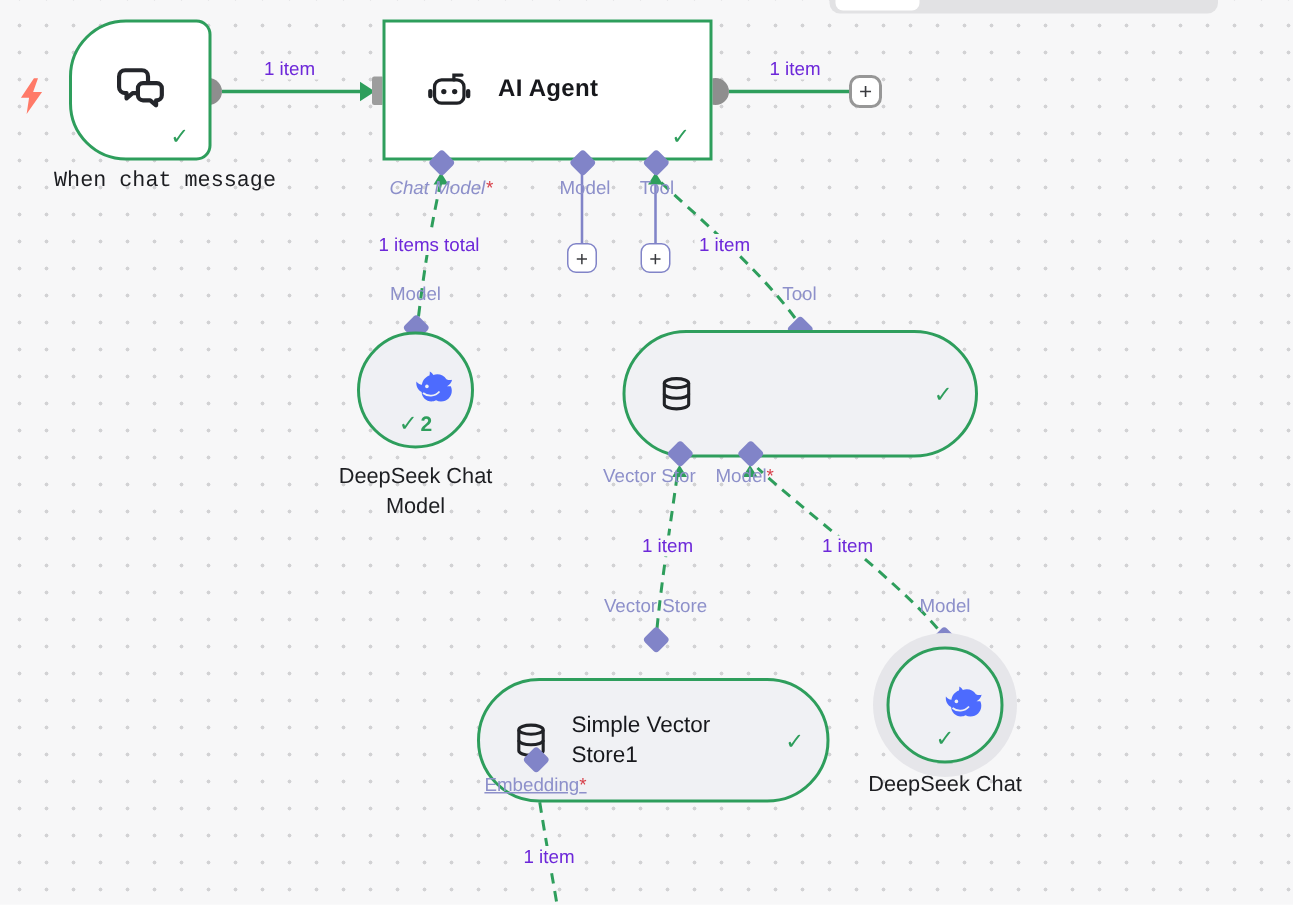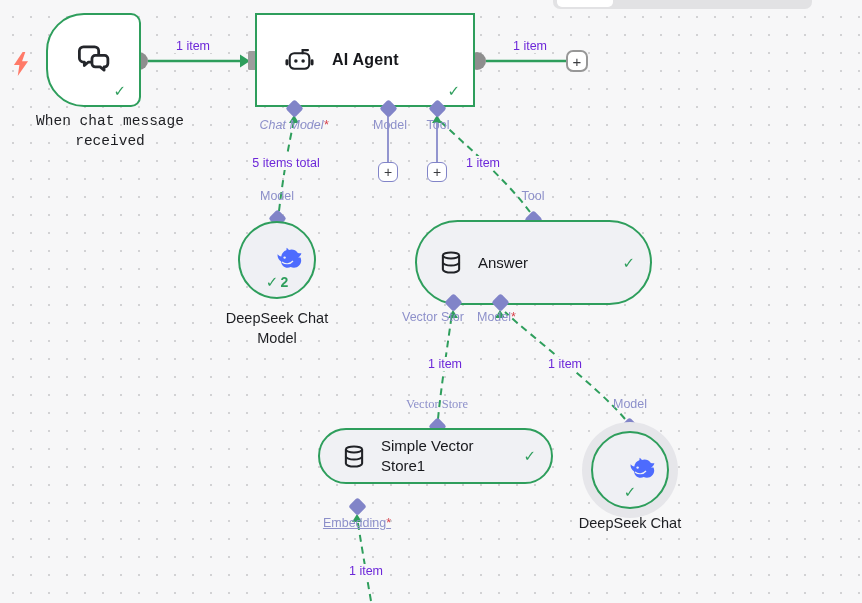--- a/index.html
+++ b/index.html
@@ -19,21 +19,21 @@
     background:#ffffff; border-radius:0 0 5px 5px; }
 
   
   .node { position:absolute; border:2px solid #2e9e5c; display:flex; align-items:center; }
   .trigger { left:46px; top:13px; width:95px; height:94px; background:#fff;
     border-radius:38px 10px 10px 38px; justify-content:center; }
   .agent { left:255px; top:13px; width:220px; height:94px; background:#fff;
     border-radius:0; padding-left:27px; gap:17px; }
   .pill { background:#f0f1f4; border-radius:44px; padding-left:21px; gap:14px; }
   .answer { left:415px; top:220px; width:237px; height:85px; }
-  .svs { left:318px; top:428px; width:235px; height:56px; }
+  .svs { left:318px; top:452px; width:235px; height:83px; }
   .circle-node { width:78px; height:78px; border-radius:50%; background:#eff0f4;
     justify-content:center; }
   .ds1 { left:238px; top:221px; }
   .ds2 { left:591px; top:431px; box-shadow:0 0 0 9px #e6e6ea; }
 
   .agent-title { font-size:16px; font-weight:600; color:#17181c; letter-spacing:.2px; }
   .pill-title { font-size:15px; font-weight:500; color:#17181c; line-height:1.32; }
 
   .check { color:#2e9e5c; font-weight:700; font-size:15px; }
   .check-corner { position:absolute; right:13px; bottom:5px; }
@@ -121,21 +121,20 @@
         <g stroke="#24262b" stroke-width="1.9" stroke-linejoin="round" fill="#fff">
           <path d="M3 5.8 C3 4.2 4.2 3 5.8 3 H13.4 C15 3 16.2 4.2 16.2 5.8 V10.6 C16.2 12.2 15 13.4 13.4 13.4 H9.2 L6.4 15.8 V13.4 H5.8 C4.2 13.4 3 12.2 3 10.6 Z"></path>
           <path d="M11.6 11.2 C11.6 9.9 12.6 8.9 13.9 8.9 H20.2 C21.5 8.9 22.5 9.9 22.5 11.2 V14.4 C22.5 15.7 21.5 16.7 20.2 16.7 H19.9 V19 L17.2 16.7 H13.9 C12.6 16.7 11.6 15.7 11.6 14.4 Z"></path>
         </g>
       </svg>
     </span>
     <span class="check check-corner">✓</span>
   </div>
   <div class="node-caption cap-trigger">
     <div>When chat message</div>
-    <div>received</div>
   </div>
 
   <div class="node agent">
     <span class="icon">
       <svg width="31" height="27" viewBox="0 0 30 26">
         <g stroke="#1f2125" stroke-width="2.1" fill="none" stroke-linecap="round">
           <path d="M18 6 V2.9 H23.2"></path>
           <rect x="5.5" y="6" width="19" height="15" rx="4.5"></rect>
         </g>
         <circle cx="11.5" cy="13.5" r="1.7" fill="#1f2125"></circle>
@@ -182,30 +181,29 @@
     <span class="icon">
       <svg width="26" height="27" viewBox="0 0 24 24">
         <g stroke="#202226" stroke-width="1.9" fill="none">
           <ellipse cx="12" cy="5.5" rx="7.5" ry="2.8"></ellipse>
           <path d="M4.5 5.5 V18.5 C4.5 20 7.9 21.3 12 21.3 C16.1 21.3 19.5 20 19.5 18.5 V5.5"></path>
           <path d="M4.5 12 C4.5 13.5 7.9 14.8 12 14.8 C16.1 14.8 19.5 13.5 19.5 12"></path>
         </g>
       </svg>
     </span>
     <span class="pill-title">
-      <div>Answer</div>
     </span>
     <span class="check check-mid">✓</span>
   </div>
   <div class="diamond" style="left:446.5px; top:295.5px;"></div>
   <div class="diamond" style="left:493.5px; top:295.5px;"></div>
   <div class="port-label anchored" style="left:402px; top:310px;">Vector Stor</div>
   <div class="port-label anchored" style="left:477px; top:310px;"><span>Model</span><span class="req">*</span></div>
 
-  <div class="port-label" style="left:437px; top:397px;font-family:Liberation Serif, serif;">Vector Store</div>
+  <div class="port-label" style="left:437px; top:397px;">Vector Store</div>
   <div class="diamond" style="left:430.5px; top:419.5px;"></div>
   <div class="node pill svs">
     <span class="icon">
       <svg width="26" height="27" viewBox="0 0 24 24">
         <g stroke="#202226" stroke-width="1.9" fill="none">
           <ellipse cx="12" cy="5.5" rx="7.5" ry="2.8"></ellipse>
           <path d="M4.5 5.5 V18.5 C4.5 20 7.9 21.3 12 21.3 C16.1 21.3 19.5 20 19.5 18.5 V5.5"></path>
           <path d="M4.5 12 C4.5 13.5 7.9 14.8 12 14.8 C16.1 14.8 19.5 13.5 19.5 12"></path>
         </g>
       </svg>
@@ -230,19 +228,19 @@
       </svg>
     </span>
     <div class="check-row"><span class="check">✓</span></div>
   </div>
   <div class="node-caption cap-ds2">
     <div>DeepSeek Chat</div>
   </div>
 
   <div class="conn-label" style="left:193px; top:46px;">1 item</div>
   <div class="conn-label" style="left:530px; top:46px;">1 item</div>
-  <div class="conn-label" style="left:286px; top:163px;">5 items total</div>
+  <div class="conn-label" style="left:286px; top:163px;">1 items total</div>
   <div class="conn-label" style="left:483px; top:163px;">1 item</div>
   <div class="conn-label" style="left:445px; top:364px;">1 item</div>
   <div class="conn-label" style="left:565px; top:364px;">1 item</div>
   <div class="conn-label" style="left:366px; top:571px;">1 item</div>
 
 </div>
 
 </body></html>

